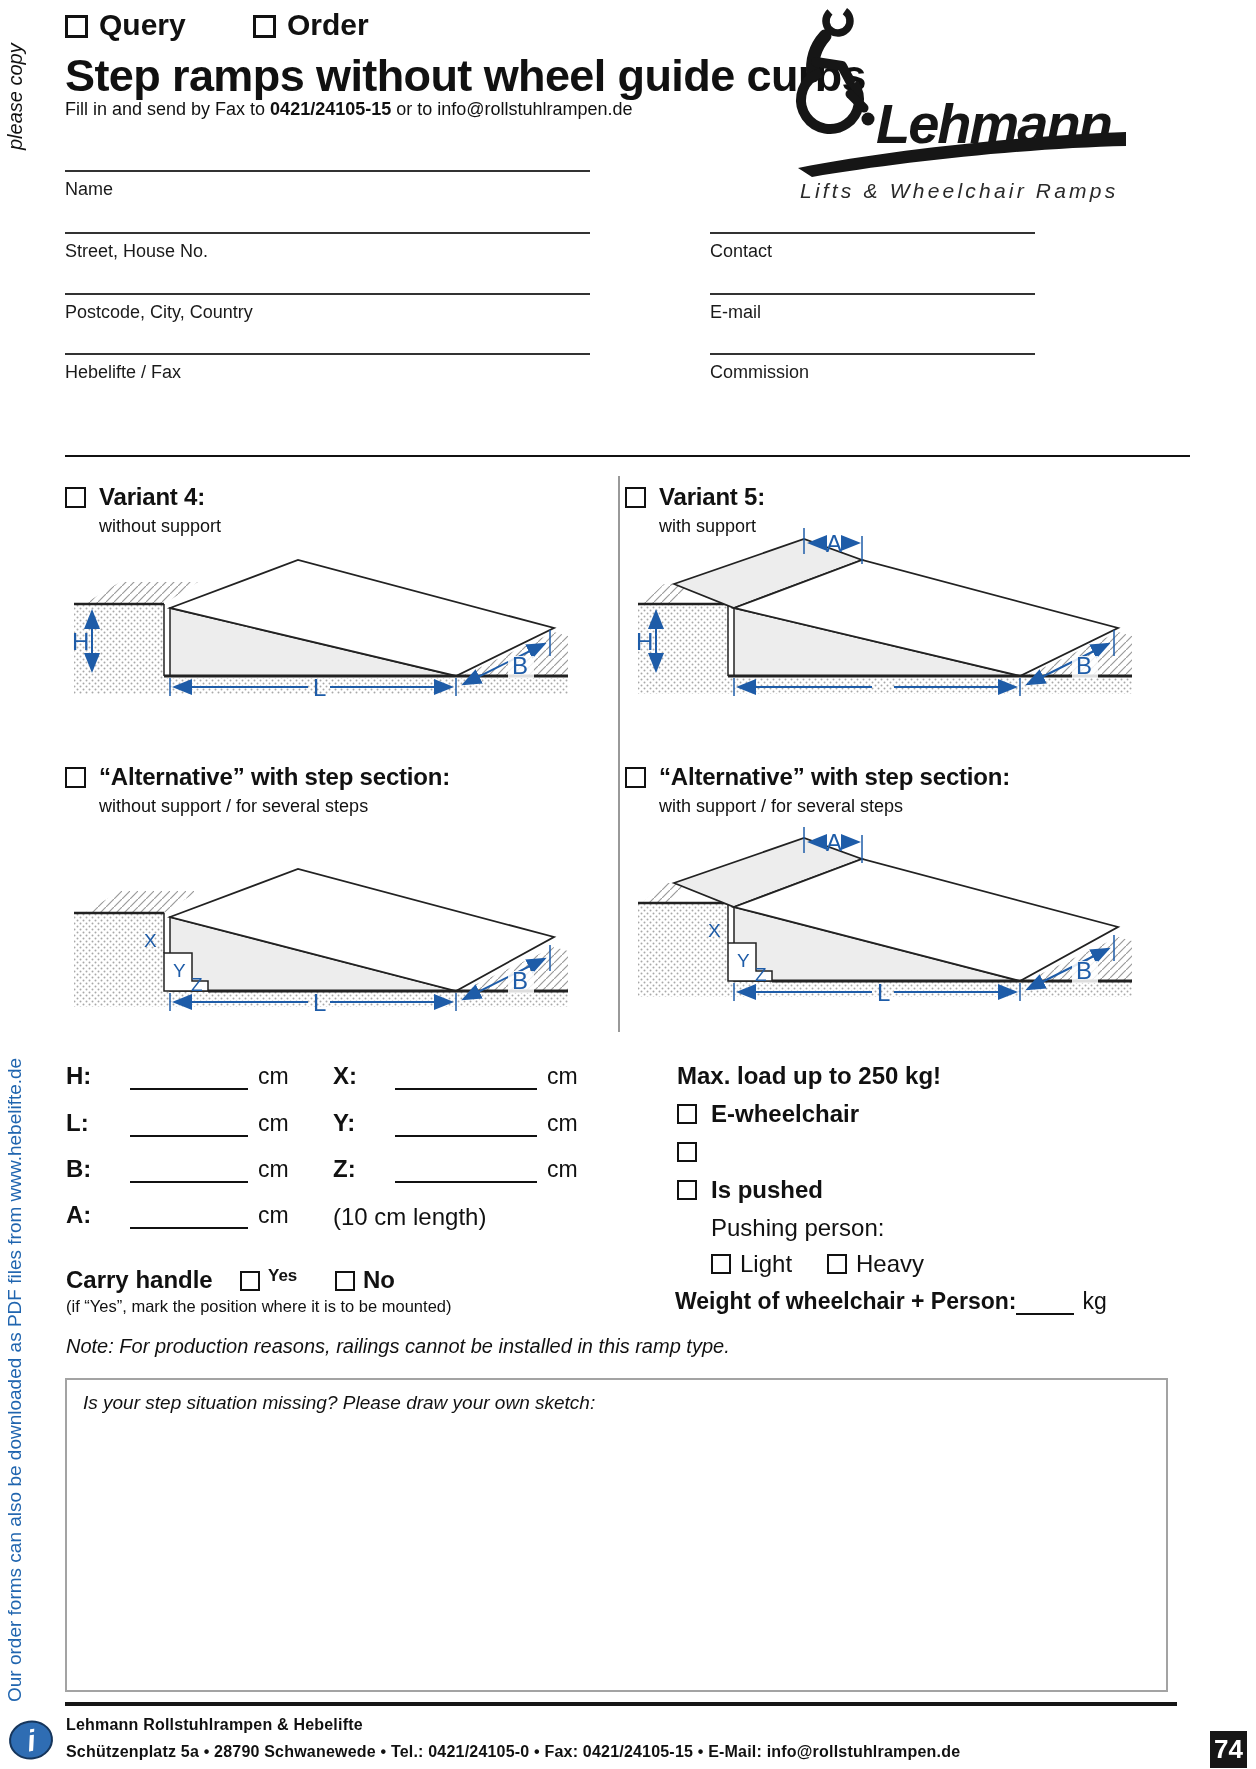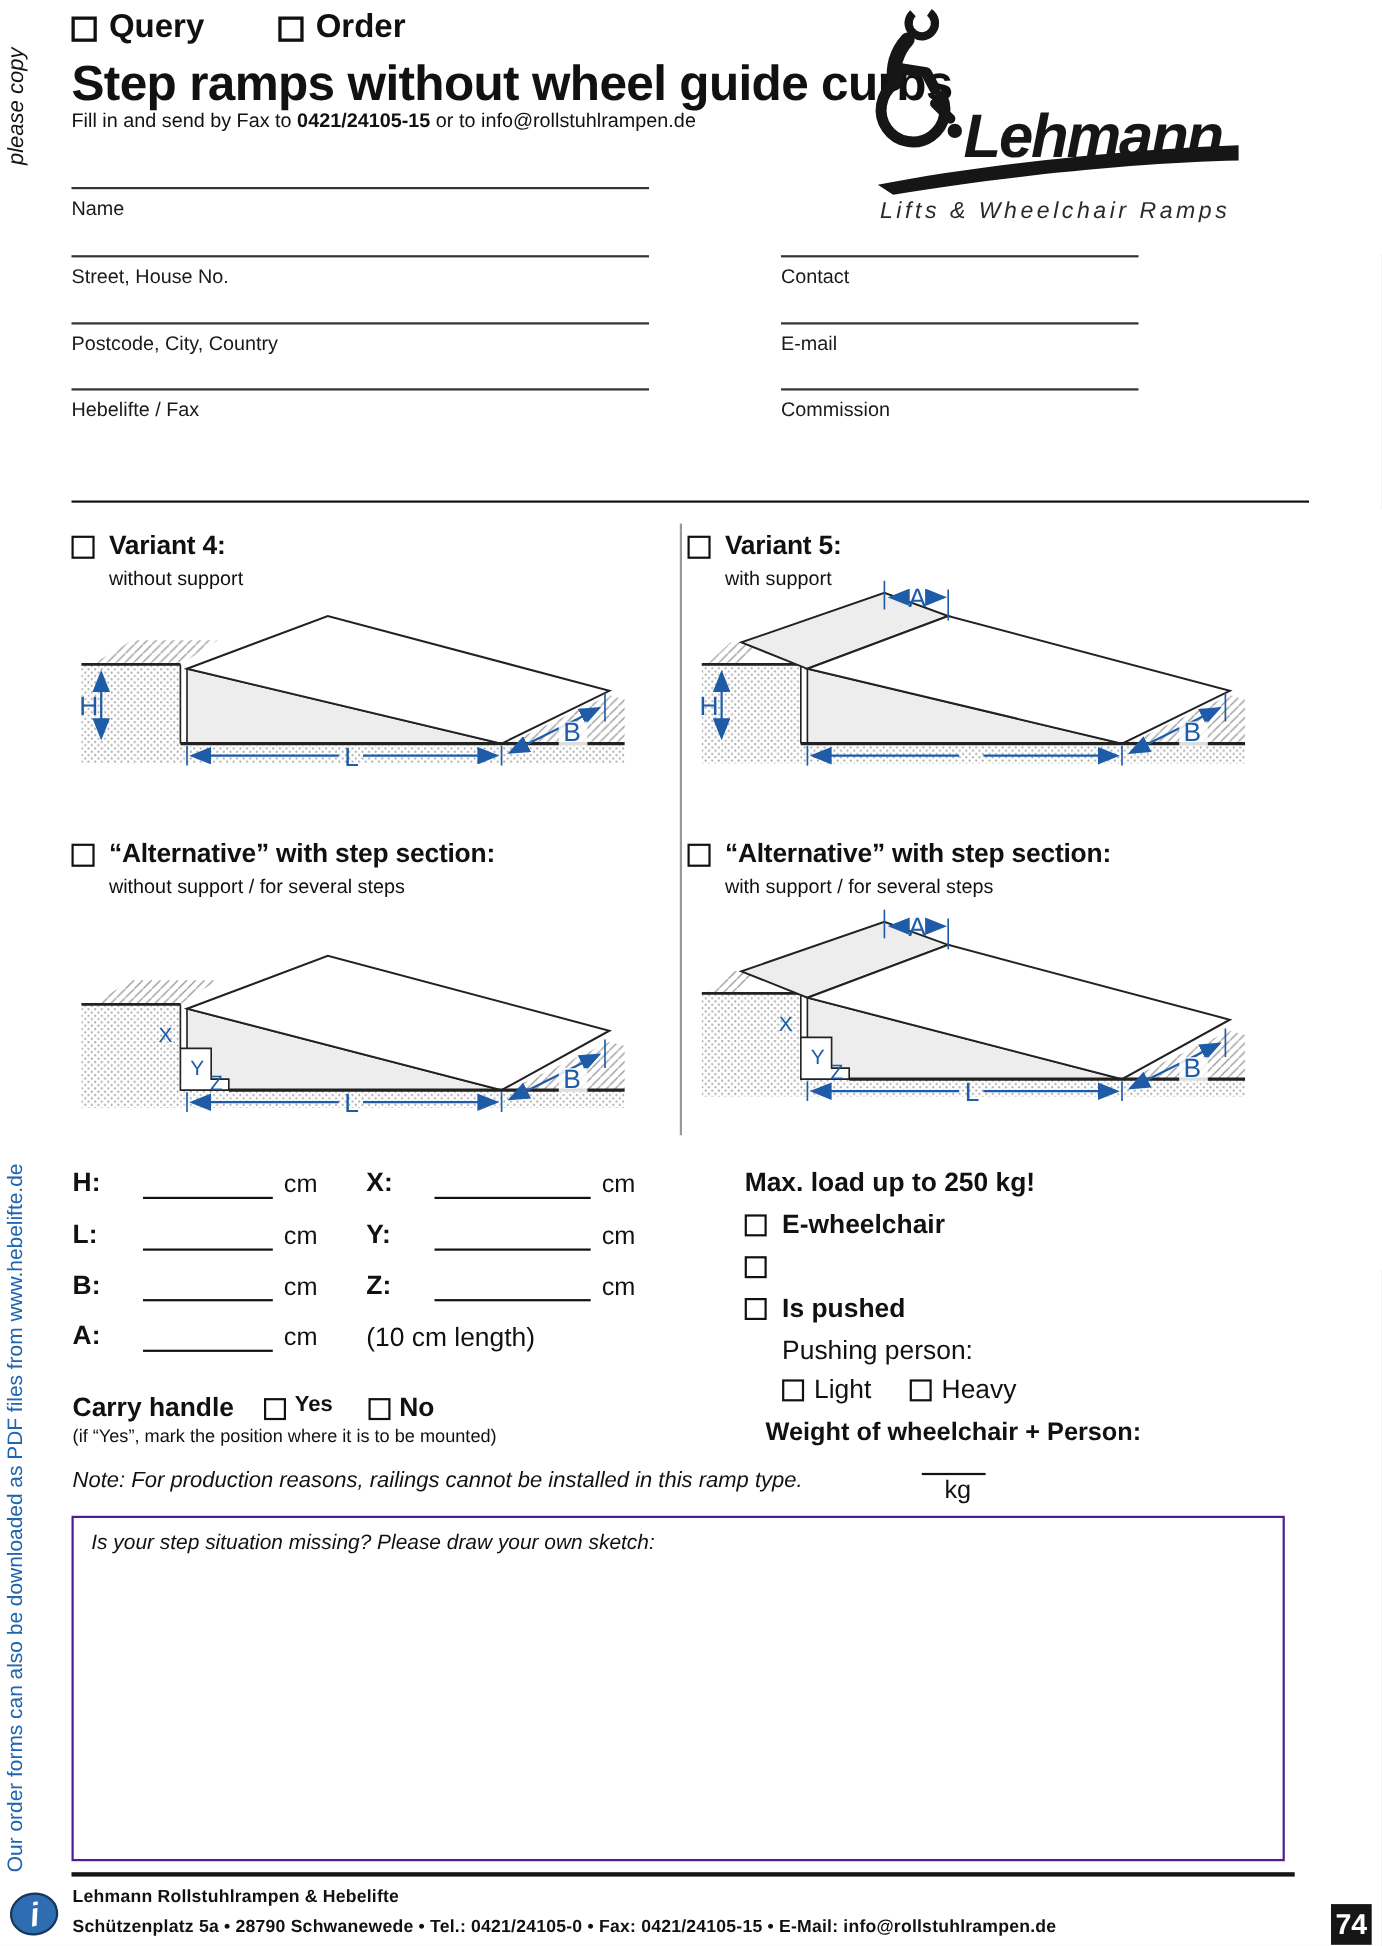--- a/index.html
+++ b/index.html
@@ -19,21 +19,21 @@
   .flabel { position:absolute; font-size:18px; color:#1a1a1a; }
   .vhead { position:absolute; font-size:24px; font-weight:bold; letter-spacing:-0.2px; }
   .vsub  { position:absolute; font-size:18px; }
   .mrow { position:absolute; display:flex; align-items:flex-end; }
   .mlabel { font-size:24px; font-weight:bold; width:64px; }
   .mline { border-bottom:2px solid #111; height:30px; }
   .munit { font-size:23px; margin-left:10px; }
   .ldlabel { font-size:24px; font-weight:bold; }
   .ldreg { font-size:24px; }
   .note { font-size:20px; font-style:italic; }
-  .sketch { position:absolute; border:2px solid #4c1d95; }
+  .sketch { position:absolute; border:2px solid #a3a3a3; }
   .sketch-txt { position:absolute; left:16px; top:12px; font-size:19px; font-style:italic; }
   .foot { font-size:16px; font-weight:bold; letter-spacing:0.2px; }
   .badge { position:absolute; background:#161616; color:#fff; font-size:26px; font-weight:bold;
            width:37px; height:37px; display:flex; align-items:center; justify-content:center; }
   svg text { font-family:"Liberation Sans", sans-serif; }
   .dimtxt { fill:#1e5ca8; font-size:24px; }
   .dimtxt.sm2 { font-size:19px; }
 </style>
 </head>
 <body>
@@ -291,37 +291,37 @@
   </div>
   <div class="mrow" style="left:333px; top:1153px;">
     <span class="mlabel" style="width:62px;">Z:</span>
     <span class="mline" style="width:142px;"></span>
     <span class="munit">cm</span>
   </div>
   <div class="abs ldreg" style="left:333px; top:1203px;">(10 cm length)</div>
 
   <div class="abs" style="left:66px; top:1266px; font-size:24px; font-weight:bold;">Carry handle</div>
   <div class="cb sm" style="left:240px; top:1271px;"></div>
-  <div class="abs" style="left:268px; top:1266px; font-size:20px; font-weight:bold;">Yes</div>
+  <div class="abs" style="left:268px; top:1266px; font-size:17px; font-weight:bold;">Yes</div>
   <div class="cb sm" style="left:335px; top:1271px;"></div>
   <div class="abs" style="left:363px; top:1266px; font-size:24px; font-weight:bold;">No</div>
   <div class="abs" style="left:66px; top:1297px; font-size:16.5px;">(if “Yes”, mark the position where it is to be mounted)</div>
 
   <div class="abs ldlabel" style="left:677px; top:1062px;">Max. load up to 250 kg!</div>
   <div class="cb sm" style="left:677px; top:1104px;"></div>
   <div class="abs ldlabel" style="left:711px; top:1100px;">E-wheelchair</div>
   <div class="cb sm" style="left:677px; top:1142px;"></div>
   <div class="cb sm" style="left:677px; top:1180px;"></div>
   <div class="abs ldlabel" style="left:711px; top:1176px;">Is pushed</div>
   <div class="abs ldreg" style="left:711px; top:1214px;">Pushing person:</div>
   <div class="cb sm" style="left:711px; top:1254px;"></div>
   <div class="abs ldreg" style="left:740px; top:1250px;">Light</div>
   <div class="cb sm" style="left:827px; top:1254px;"></div>
   <div class="abs ldreg" style="left:856px; top:1250px;">Heavy</div>
-  <div class="abs" style="left:696px; top:1288px; display:flex; align-items:center;flex-direction:column;">
+  <div class="abs" style="left:675px; top:1288px; display:flex; align-items:flex-end;">
     <span style="font-size:23px; font-weight:bold;">Weight of wheelchair + Person:</span>
     <span style="display:inline-block; width:58px; border-bottom:2px solid #111; height:26px;"></span>
     <span style="font-size:23px; margin-left:8px;">kg</span>
   </div>
 
   <div class="abs note" style="left:66px; top:1335px;">Note: For production reasons, railings cannot be installed in this ramp type.</div>
 
   <div class="sketch" style="left:65px; top:1378px; width:1103px; height:314px;">
     <div class="sketch-txt">Is your step situation missing? Please draw your own sketch:</div>
   </div>

